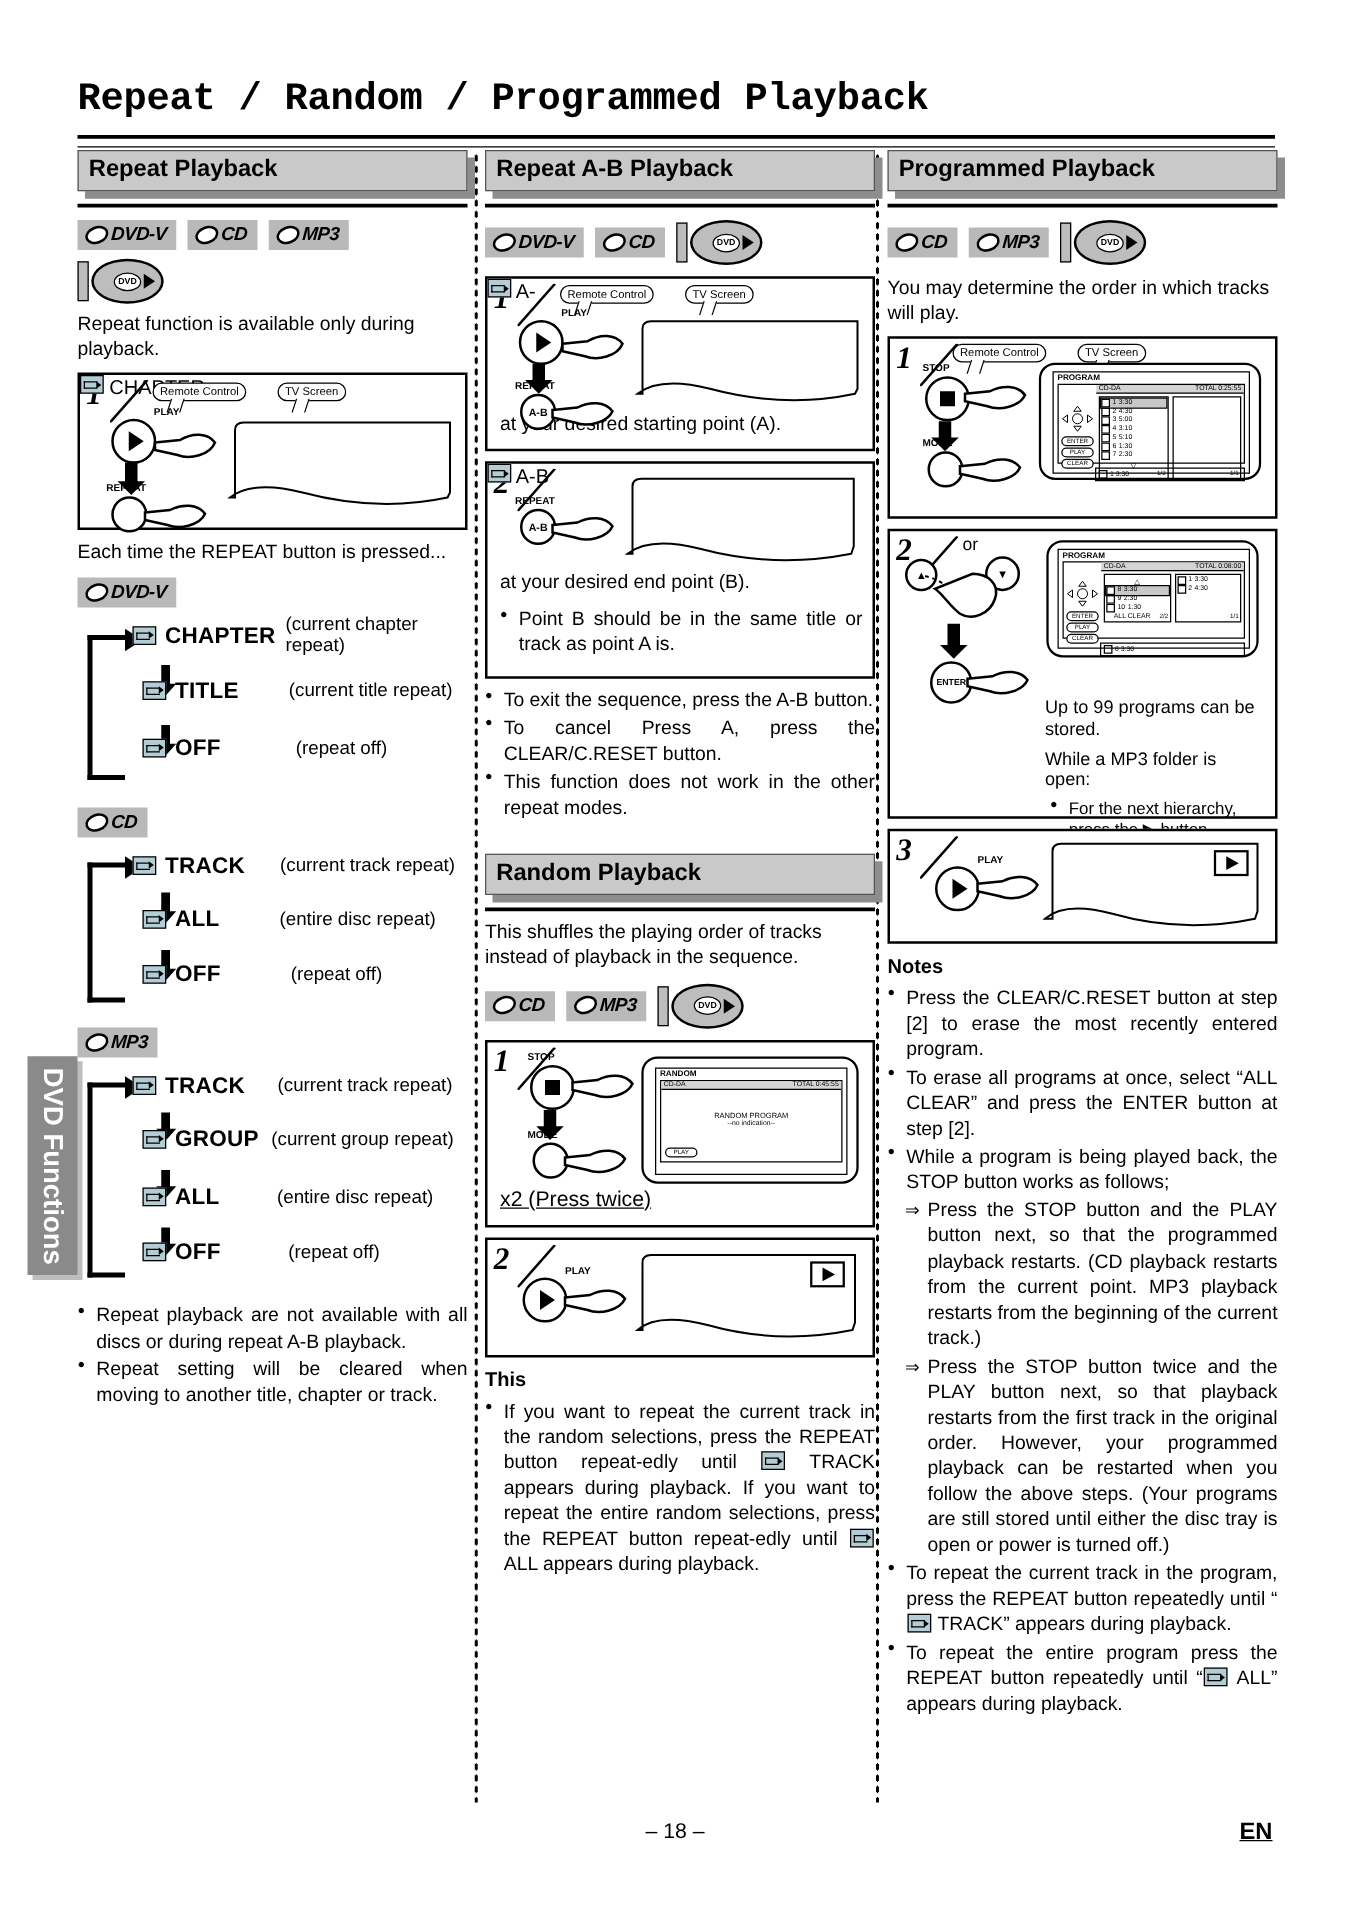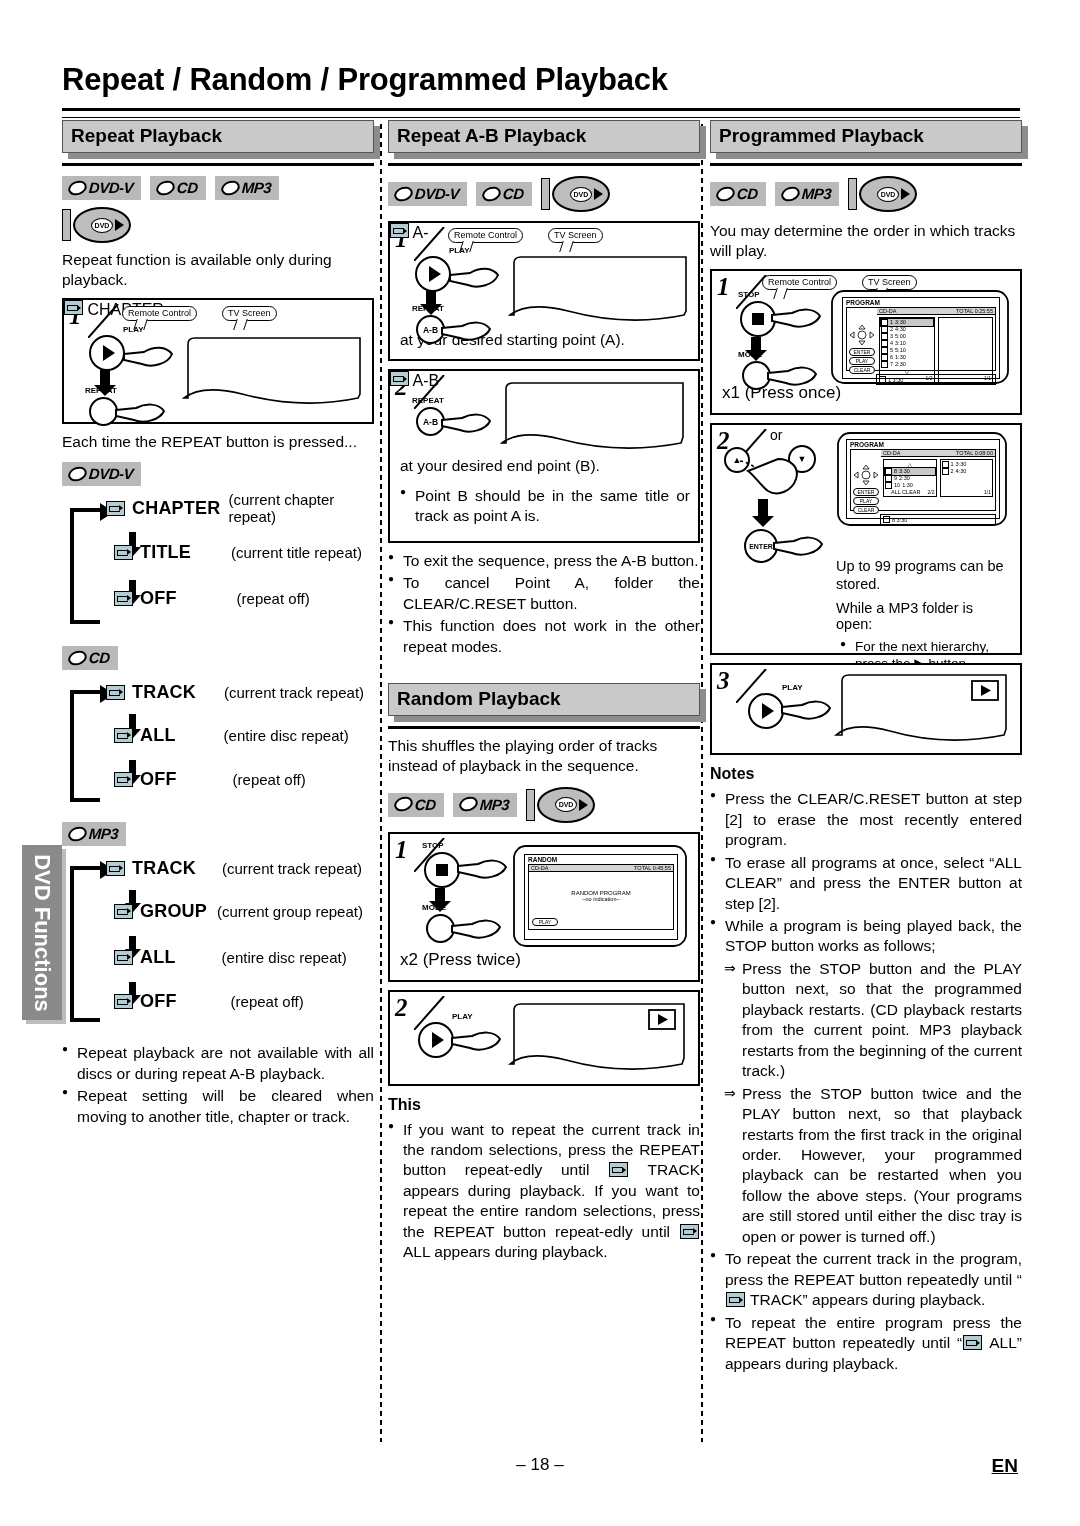--- a/index.html
+++ b/index.html
@@ -3,21 +3,21 @@
 <meta charset="utf-8">
 <style>
   html,body{margin:0;padding:0;background:#fff;}
   body{width:1080px;height:1526px;position:relative;
        font-family:"Liberation Sans", sans-serif;color:#000;overflow:hidden;}
 
   .page{position:absolute;left:0;top:0;width:1080px;height:1526px;}
 
   
   .page-title{position:absolute;left:62px;top:62px;width:958px;
-    font-size:31px;font-weight:bold;letter-spacing:-.2px;white-space:nowrap;}
+    font-size:31px;font-weight:bold;letter-spacing:-.2px;white-space:nowrap;font-family:Liberation Mono, monospace;}
   .title-rule{position:absolute;left:62px;top:108px;width:958px;height:6px;
     border-top:3px solid #000;border-bottom:1px solid #000;}
 
   
   .col{position:absolute;top:120px;}
   .col-l{left:62px;width:312px;}
   .col-m{left:388px;width:312px;}
   .col-r{left:710px;width:312px;}
 
   .vdot{position:absolute;top:122px;height:1320px;width:4px;
@@ -420,21 +420,21 @@
         </div>
       </div>
       <div class="cap">at your desired end point (B).</div>
       <ul class="bul" style="padding:0 8px 0 10px;">
         <li>Point B should be in the same title or track as point A is.</li>
       </ul>
     </div>
 
     <ul class="bul">
       <li>To exit the sequence, press the A-B button.</li>
-      <li>To cancel Point A, folder the CLEAR/C.RESET button.</li>
+      <li>To cancel Press A, press the CLEAR/C.RESET button.</li>
       <li>This function does not work in the other repeat modes.</li>
     </ul>
 
     <div class="sec-head" style="margin-top:26px;">
       <div class="shadow"></div>
       <div class="bar">Random Playback</div>
     </div>
     <div style="height:3px;background:#000;margin:5px 0 0 0;"></div>
 
     <div class="p nj">This shuffles the playing order of tracks instead of playback in the sequence.</div>
@@ -490,21 +490,21 @@
             <div class="hdr">
               <span>CD-DA</span>
               <span>TOTAL 0:45:55</span>
             </div>
             <div style="text-align:center;margin-top:18px;font-size:6px;">RANDOM PROGRAM</div>
             <div style="text-align:center;font-size:5.5px;">--no indication--</div>
             <div class="pillbtn" style="position:absolute;left:3px;bottom:3px;width:20px;">PLAY</div>
           </div>
         </div>
       </div>
-      <div class="cap" style="font-size:17px;">x2 (Press twice)</div>
+      <div class="cap" style="font-size:17px;text-decoration:underline;">x2 (Press twice)</div>
     </div>
 
     <div class="step" style="height:92px;">
       <div class="num">2</div>
       <svg class="slash" viewBox="0 0 34 34">
           <line x1="0" y1="34" x2="30" y2="0" stroke="#000" stroke-width="2"></line>
         </svg>
       <div class="inner" style="height:92px;">
         <div class="rbtn" style="left:28px;top:30px;">
           <div class="circ">
@@ -649,21 +649,20 @@
                 <div style="position:absolute;right:1px;bottom:1px;font-size:5px;">1/1</div>
               </div>
             </div>
           </div>
           <div class="foot" style="margin-left:33px;">
             <span class="bx" style="width:5px;height:5px;border:1px solid #000;"></span>
             <span>1   3:30</span>
           </div>
         </div>
       </div>
-      <div class="cap" style="font-size:17px;">x1 (Press once)</div>
     </div>
 
     <div class="step" style="height:228px;">
       <div class="num">2</div>
       <svg class="slash" viewBox="0 0 34 34">
           <line x1="0" y1="34" x2="30" y2="0" stroke="#000" stroke-width="2"></line>
         </svg>
       <div class="inner" style="height:132px;">
         <div style="position:absolute;left:58px;top:2px;font-size:14px;">or</div>
         <div class="rbtn" style="left:12px;top:22px;">

